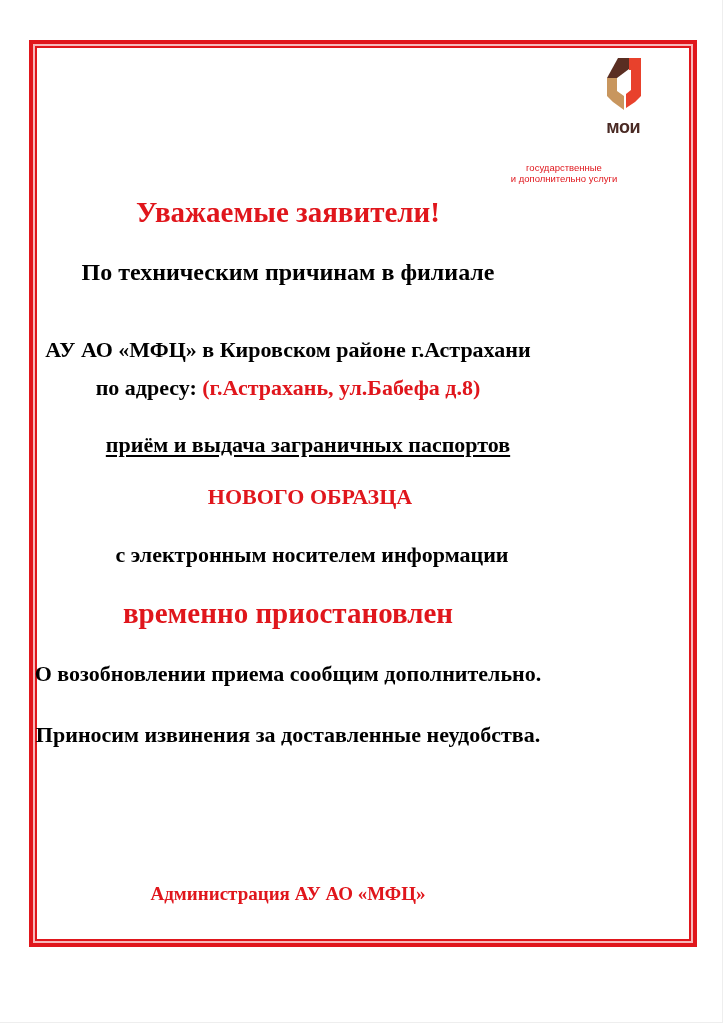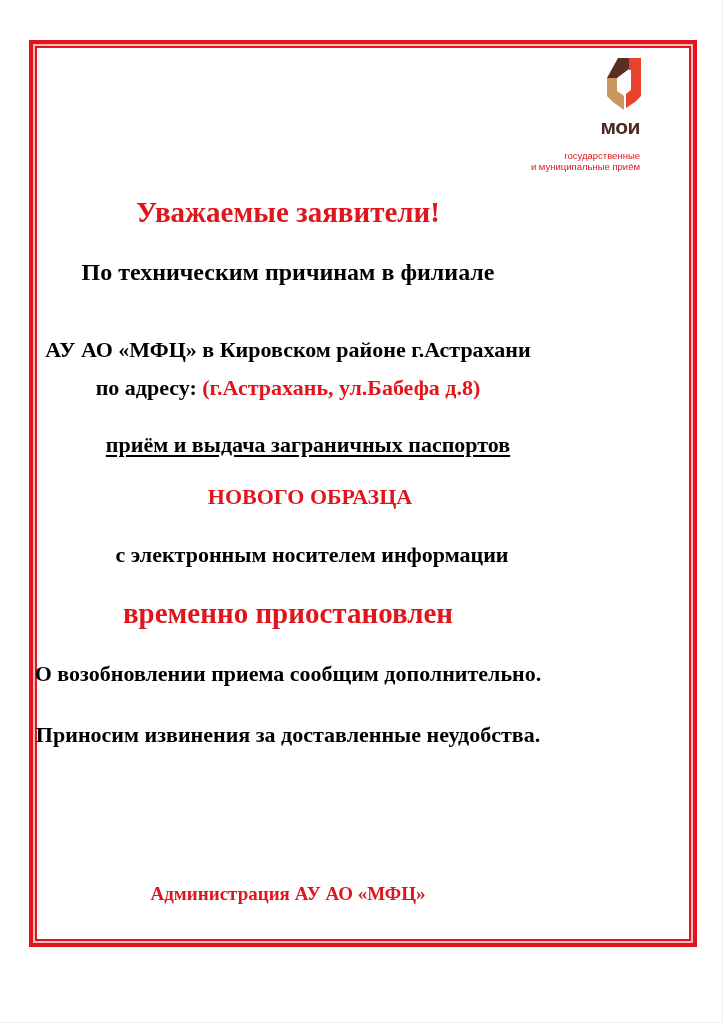--- a/index.html
+++ b/index.html
@@ -17,28 +17,28 @@
       border: 2px solid #f7b9bb; box-sizing: border-box;
     }
     .frame-inner {
       position: absolute; left: 2px; top: 2px; right: 2px; bottom: 2px;
       border: 2px solid #e0161c; box-sizing: border-box;
     }
     .logo { position: absolute; left: 488px; top: 58px; width: 170px; height: 120px; }
     .logo-mark { position: absolute; left: 117px; top: 0; width: 38px; height: 52px; }
     .logo-moi {
       position: absolute; right: 18px; top: 58px; font-family: "Liberation Sans", sans-serif;
-      font-weight: bold; font-size: 21px; color: #4a2a24; line-height: 22px; letter-spacing: -0.5px;
+      font-weight: bold; font-size: 18px; color: #4a2a24; line-height: 22px; letter-spacing: -0.5px;
     }
     .logo-docs {
       position: absolute; left: 0; top: 76px; width: 152px; text-align: right;
       font-family: "Liberation Sans", sans-serif; font-size: 24px; color: #4a2a24; line-height: 24px; letter-spacing: -0.5px;
     }
     .logo-sub {
-      position: absolute; left: 0; top: 92px; width: 152px; text-align: right;
+      position: absolute; left: 0; top: 104px; width: 152px; text-align: center;
       font-family: "Liberation Sans", sans-serif; font-size: 9.5px; color: #e0161c; line-height: 11px;
     }
     .line {
       position: absolute; left: 0; width: 576px; text-align: center; font-weight: bold;
       white-space: nowrap; color: #000;
     }
     .red { color: #e0161c; }
     .underline { text-decoration: underline; text-underline-offset: 3px; text-decoration-thickness: 2px; }
   </style>
 </head>
@@ -53,21 +53,21 @@
 
 <div class="logo">
   <svg class="logo-mark" viewBox="0 0 38 52">
     <polygon points="13,0 24,0 24,11 12,20 2,20" fill="#5a2e22"></polygon>
     <polygon points="2,20 12,20 12,33 19,38 19,52 8,44 2,38" fill="#c8965e"></polygon>
     <polygon points="24,0 36,0 36,38 30,44 21,50 21,36 26,32 26,12 24,12" fill="#e8412c"></polygon>
   </svg>
   <div class="logo-moi">мои</div>
   <div class="logo-sub">
     <div>государственные</div>
-    <div>и муниципальные приём</div>
+    <div>и дополнительно услуги</div>
   </div>
 </div>
 
 <div class="line red" style="top:196px; font-size:29px;">Уважаемые заявители!</div>
 
 <div class="line" style="top:259px; font-size:24px;">По техническим причинам в филиале</div>
 
 <div class="line" style="top:317px; font-size:22px;margin-top:20px;">АУ АО «МФЦ» в Кировском районе г.Астрахани</div>
 
 <div class="line" style="top:375px; font-size:22px;text-align:center;">

